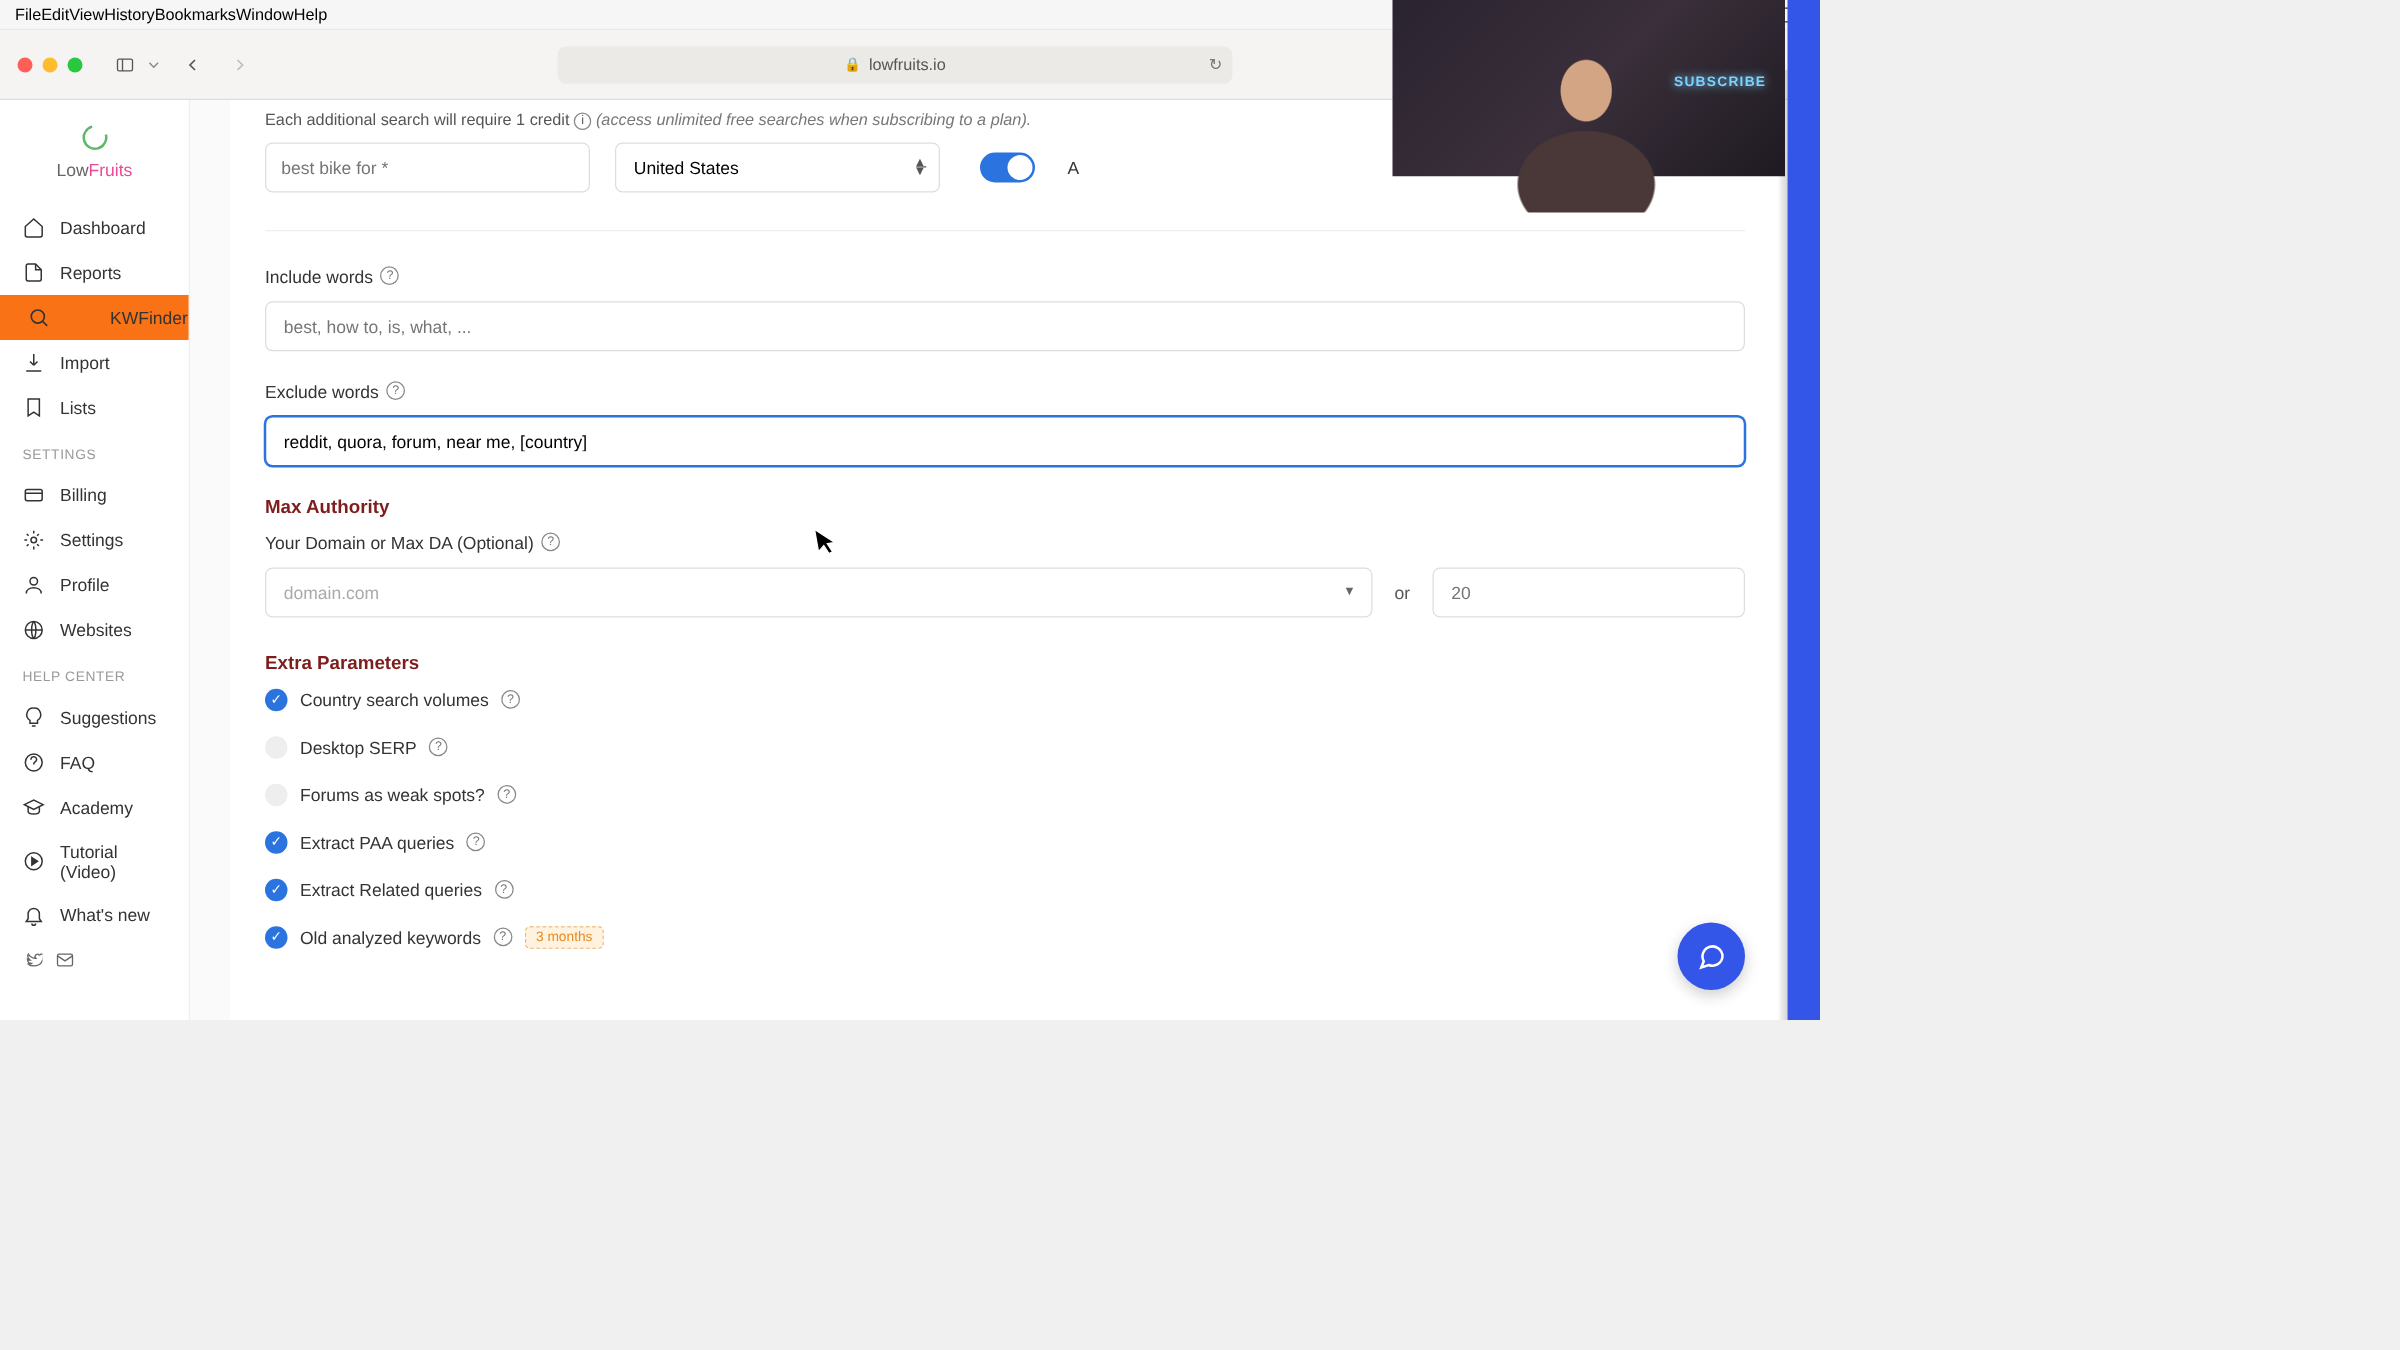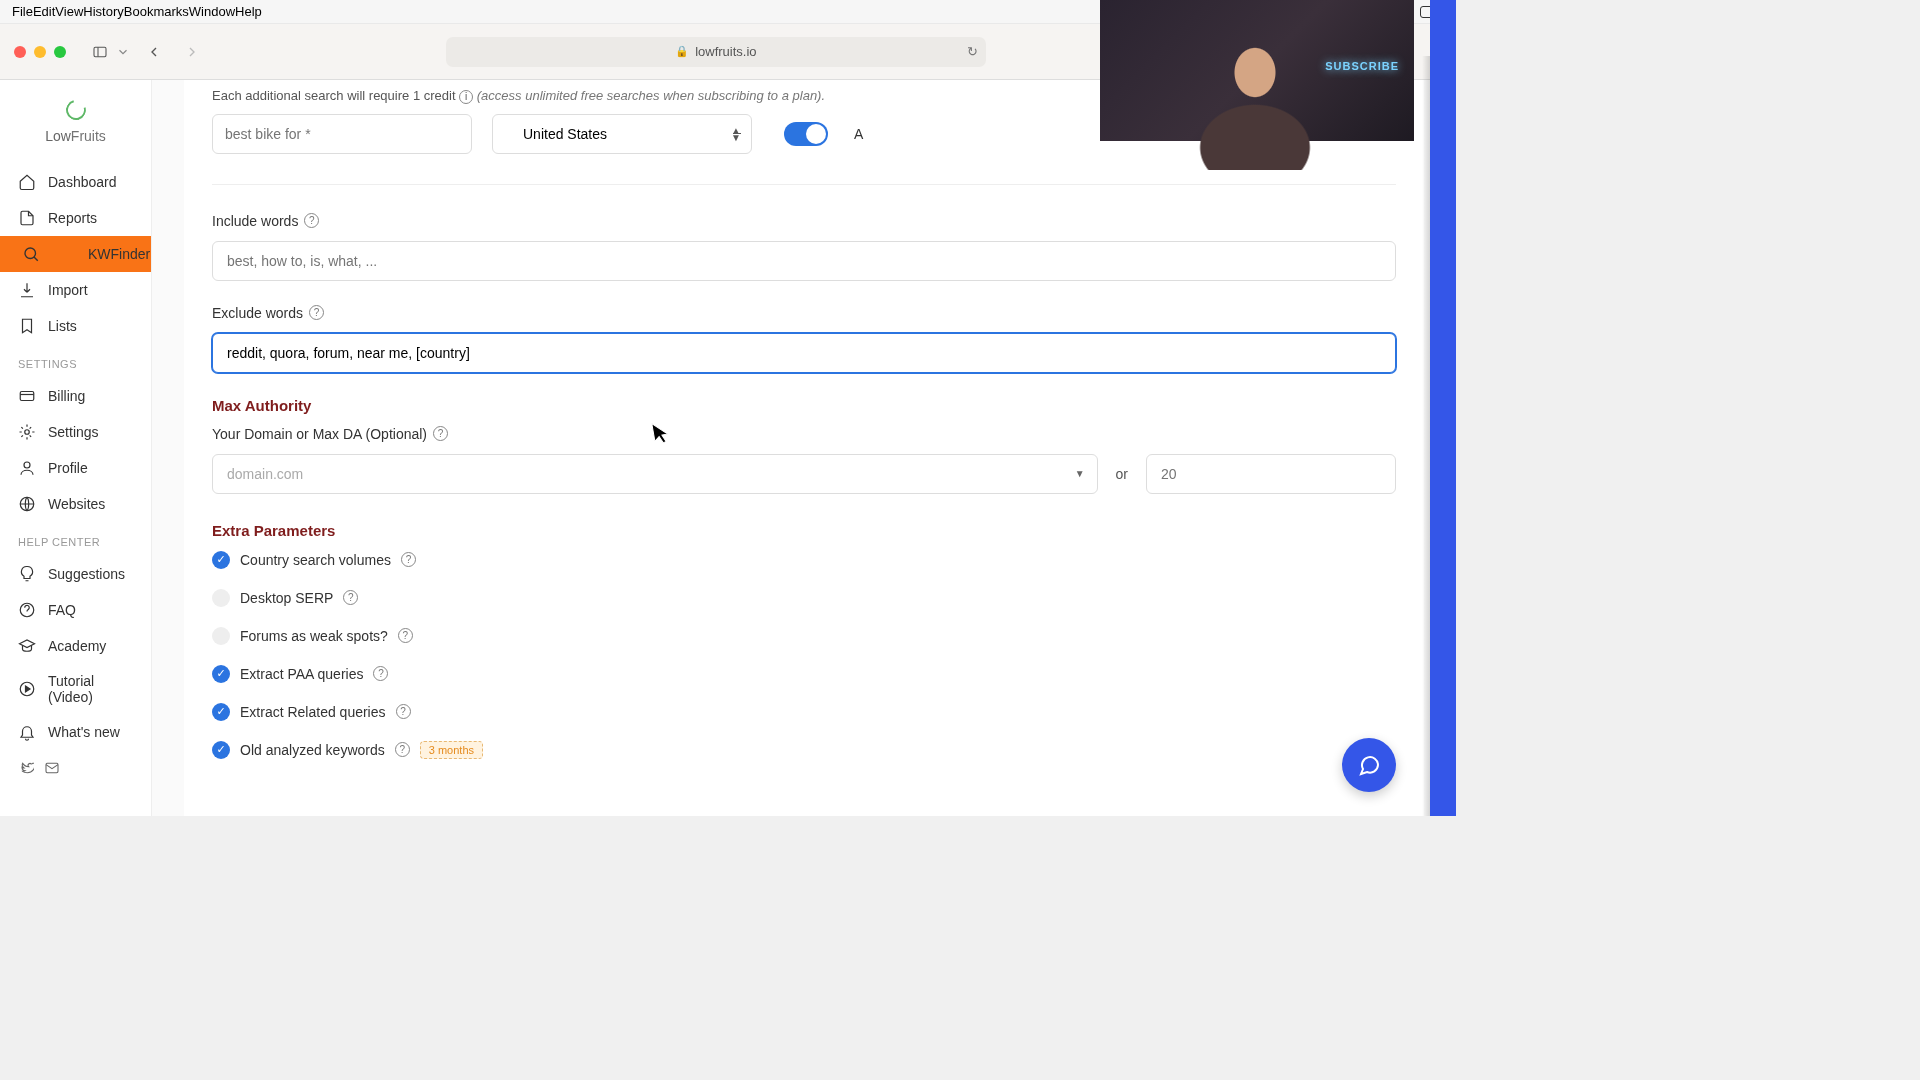--- a/index.html
+++ b/index.html
@@ -27,52 +27,52 @@
 .traffic .g { background: #28c840; }
 .tb-btn { width: 28px; height: 28px; display: flex; align-items: center; justify-content: center; color: #555; border-radius: 5px; }
 .tb-btn svg { width: 16px; height: 16px; }
 .tb-btn.disabled { color: #bbb; }
 .sidebar-toggle { display: flex; align-items: center; gap: 2px; }
 .urlbar { flex: 0 0 540px; margin-left: 230px; height: 30px; background: #eceae7; border-radius: 7px; display: flex; align-items: center; justify-content: center; font-size: 13px; color: #555; gap: 6px; position: relative; }
 .urlbar .lock { font-size: 11px; }
 .urlbar .reload { position: absolute; right: 8px; color: #777; }
 
 
-.webcam { position: absolute; top: 0; right: 42px; width: 314px; height: 141px; background: linear-gradient(135deg, #2a2330 0%, #3a2f3a 50%, #1e1a22 100%); z-index: 50; }
+.webcam { position: absolute; top: 0; right: 28px; width: 314px; height: 141px; background: linear-gradient(135deg, #2a2330 0%, #3a2f3a 50%, #1e1a22 100%); z-index: 50; }
 .webcam .neon { position: absolute; top: 60px; right: 15px; color: #7bd3ff; font-size: 11px; font-weight: bold; letter-spacing: 1px; text-shadow: 0 0 8px #7bd3ff; }
 .webcam .person { position: absolute; left: 80px; top: 20px; width: 150px; height: 150px; background: radial-gradient(ellipse 50px 60px at 50% 35%, #d4a584 0%, #d4a584 40%, transparent 42%), radial-gradient(ellipse 90px 70px at 50% 85%, #4a3838 0%, #4a3838 60%, transparent 62%); }
 
 
 .bluestripe { position: absolute; top: 0; right: 0; width: 26px; height: 100%; background: #3456e8; z-index: 40; }
 
 
 .app { position: absolute; top: 56px; left: 0; right: 0; bottom: 0; display: flex; }
 .sidebar { width: 152px; background: #fff; border-right: 1px solid #eee; padding: 20px 0; font-size: 14px; color: #333; overflow: hidden; }
 .logo { display: flex; flex-direction: column; align-items: center; margin-bottom: 20px; }
 .logo-mark { width: 20px; height: 20px; border: 2.5px solid #5fb868; border-radius: 50%; border-top-color: transparent; transform: rotate(30deg); margin-bottom: 8px; }
 .logo-text { font-size: 14px; color: #444; font-weight: 500; }
 .logo-text .low { color: #666; }
-.logo-text .fruits { color: #737373; }
+.logo-text .fruits { color: #ec4899; }
 .nav-item { display: flex; align-items: center; gap: 12px; padding: 9px 18px; color: #333; cursor: pointer; }
 .nav-item.active { background: #f97316; border-left: 7px solid #f97316; padding-left: 15px; font-weight: 500; gap: 48px; }
 .nav-item svg { width: 18px; height: 18px; flex-shrink: 0; }
 .nav-section { font-size: 11px; color: #999; letter-spacing: 0.5px; padding: 14px 18px 8px; font-weight: 500; }
 .social { padding: 10px 18px; display: flex; gap: 10px; color: #666; }
 .social svg { width: 16px; height: 16px; }
 
 .main { flex: 1; background: #fafafa; overflow: hidden; position: relative; }
 .panel { background: #fff; margin: 0 32px; padding: 0 28px 28px; border-radius: 0; min-height: 100%; }
 .credit-line { font-size: 13px; color: #555; padding-top: 8px; padding-bottom: 10px; }
 .credit-line .italic { font-style: italic; color: #777; }
 .credit-line .info { display: inline-flex; width: 14px; height: 14px; border: 1px solid #888; border-radius: 50%; font-size: 10px; align-items: center; justify-content: center; vertical-align: middle; }
 
 .row1 { display: flex; gap: 20px; align-items: center; margin-bottom: 30px; }
 .field { height: 40px; border: 1px solid #ddd; border-radius: 6px; padding: 0 12px; font-size: 14px; background: #fff; }
 .field.kw { width: 260px; }
-.select { height: 40px; border: 1px solid #ddd; border-radius: 6px; padding: 0 30px 0 30px; font-size: 14px; background: #fff; width: 260px; display: flex; align-items: center; position: relative; }
+.select { height: 40px; border: 1px solid #ddd; border-radius: 6px; padding: 0 30px 0 14px; font-size: 14px; background: #fff; width: 260px; display: flex; align-items: center; position: relative; }
 .select::after { content: ""; position: absolute; right: 10px; top: 12px; width: 8px; height: 14px; background: linear-gradient(#555,#555) center/8px 1px no-repeat; }
 .select .arrows { position: absolute; right: 10px; font-size: 10px; color: #555; line-height: 7px; }
 .toggle { width: 44px; height: 24px; background: #2b74e0; border-radius: 12px; position: relative; margin-left: 12px; }
 .toggle::after { content: ""; position: absolute; width: 20px; height: 20px; background: #fff; border-radius: 50%; top: 2px; right: 2px; }
 .toggle-label { font-size: 14px; color: #333; margin-left: 6px; }
 
 hr.divider { border: none; border-top: 1px solid #eee; margin: 10px 0 28px; }
 
 .section-label { font-size: 14px; color: #333; margin-bottom: 12px; display: flex; align-items: center; gap: 6px; }
 .section-label.bold { font-weight: 600; font-size: 15px; color: #7f1d1d; }

